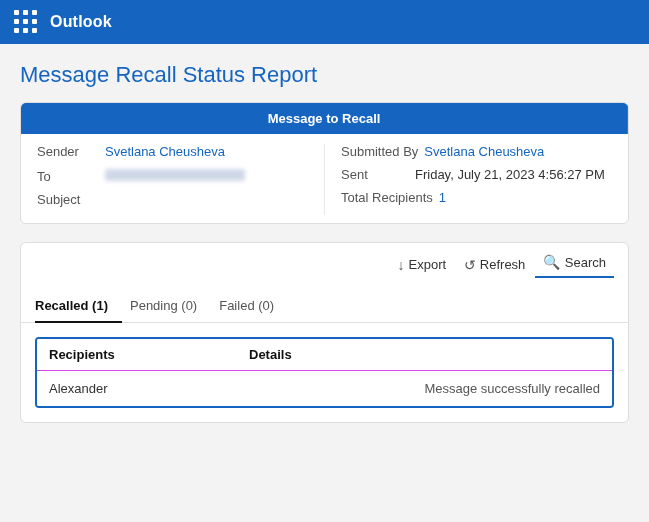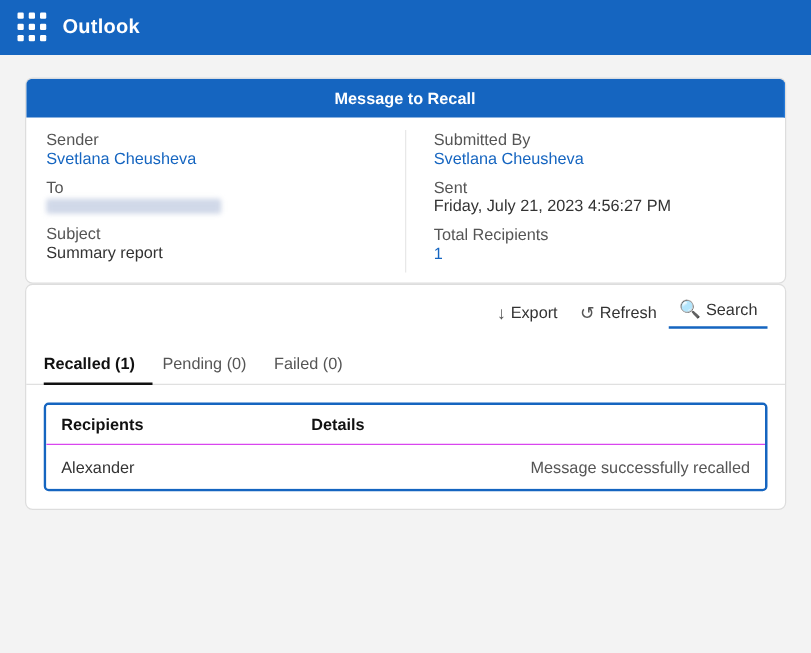--- a/index.html
+++ b/index.html
@@ -52,20 +52,21 @@
       font-weight: 400;
       margin-bottom: 14px;
     }
 
     
     .info-card {
       background: #fff;
       border: 1px solid #ddd;
       border-radius: 6px;
       overflow: hidden;
+      margin-bottom: 18px;
     }
     .info-card-header {
       display: flex;
       background: #1565c0;
     }
     .info-card-header-col {
       flex: 1;
       text-align: center;
       color: #fff;
       font-size: 13px;
@@ -84,21 +85,20 @@
       padding: 0 16px;
     }
     .info-col:first-child {
       border-right: 1px solid #e8e8e8;
     }
     .info-row {
       display: flex;
       align-items: baseline;
       margin-bottom: 8px;
       font-size: 13px;
-      flex-direction: column;
     }
     .info-label {
       color: #555;
       min-width: 68px;
       font-size: 13px;
     }
     .info-value {
       color: #1565c0;
       font-size: 13px;
       font-weight: 500;
@@ -241,39 +241,39 @@
     <div class="topbar-grid-dot"></div>
     <div class="topbar-grid-dot"></div>
     <div class="topbar-grid-dot"></div>
     <div class="topbar-grid-dot"></div>
   </div>
   <span class="topbar-title">Outlook</span>
 </div>
 
 <div class="page">
 
+  <h1 class="page-heading">Message Recall Status Report</h1>
 
   <div class="info-card">
     <div class="info-card-header">
       <div class="info-card-header-col">Message to Recall</div>
     </div>
     <div class="info-card-body">
 
       <div class="info-col">
         <div class="info-row">
           <span class="info-label">Sender</span>
           <span class="info-value">Svetlana Cheusheva</span>
         </div>
         <div class="info-row">
           <span class="info-label">To</span>
           <span class="blur-text"></span>
         </div>
         <div class="info-row">
           <span class="info-label">Subject</span>
-          <span class="info-value-plain">Summary report</span>
         </div>
       </div>
 
       <div class="info-col">
         <div class="info-row">
           <span class="info-label">Submitted By</span>
           <span class="info-value" style="margin-left:6px;">Svetlana Cheusheva</span>
         </div>
         <div class="info-row">
           <span class="info-label">Sent</span>

